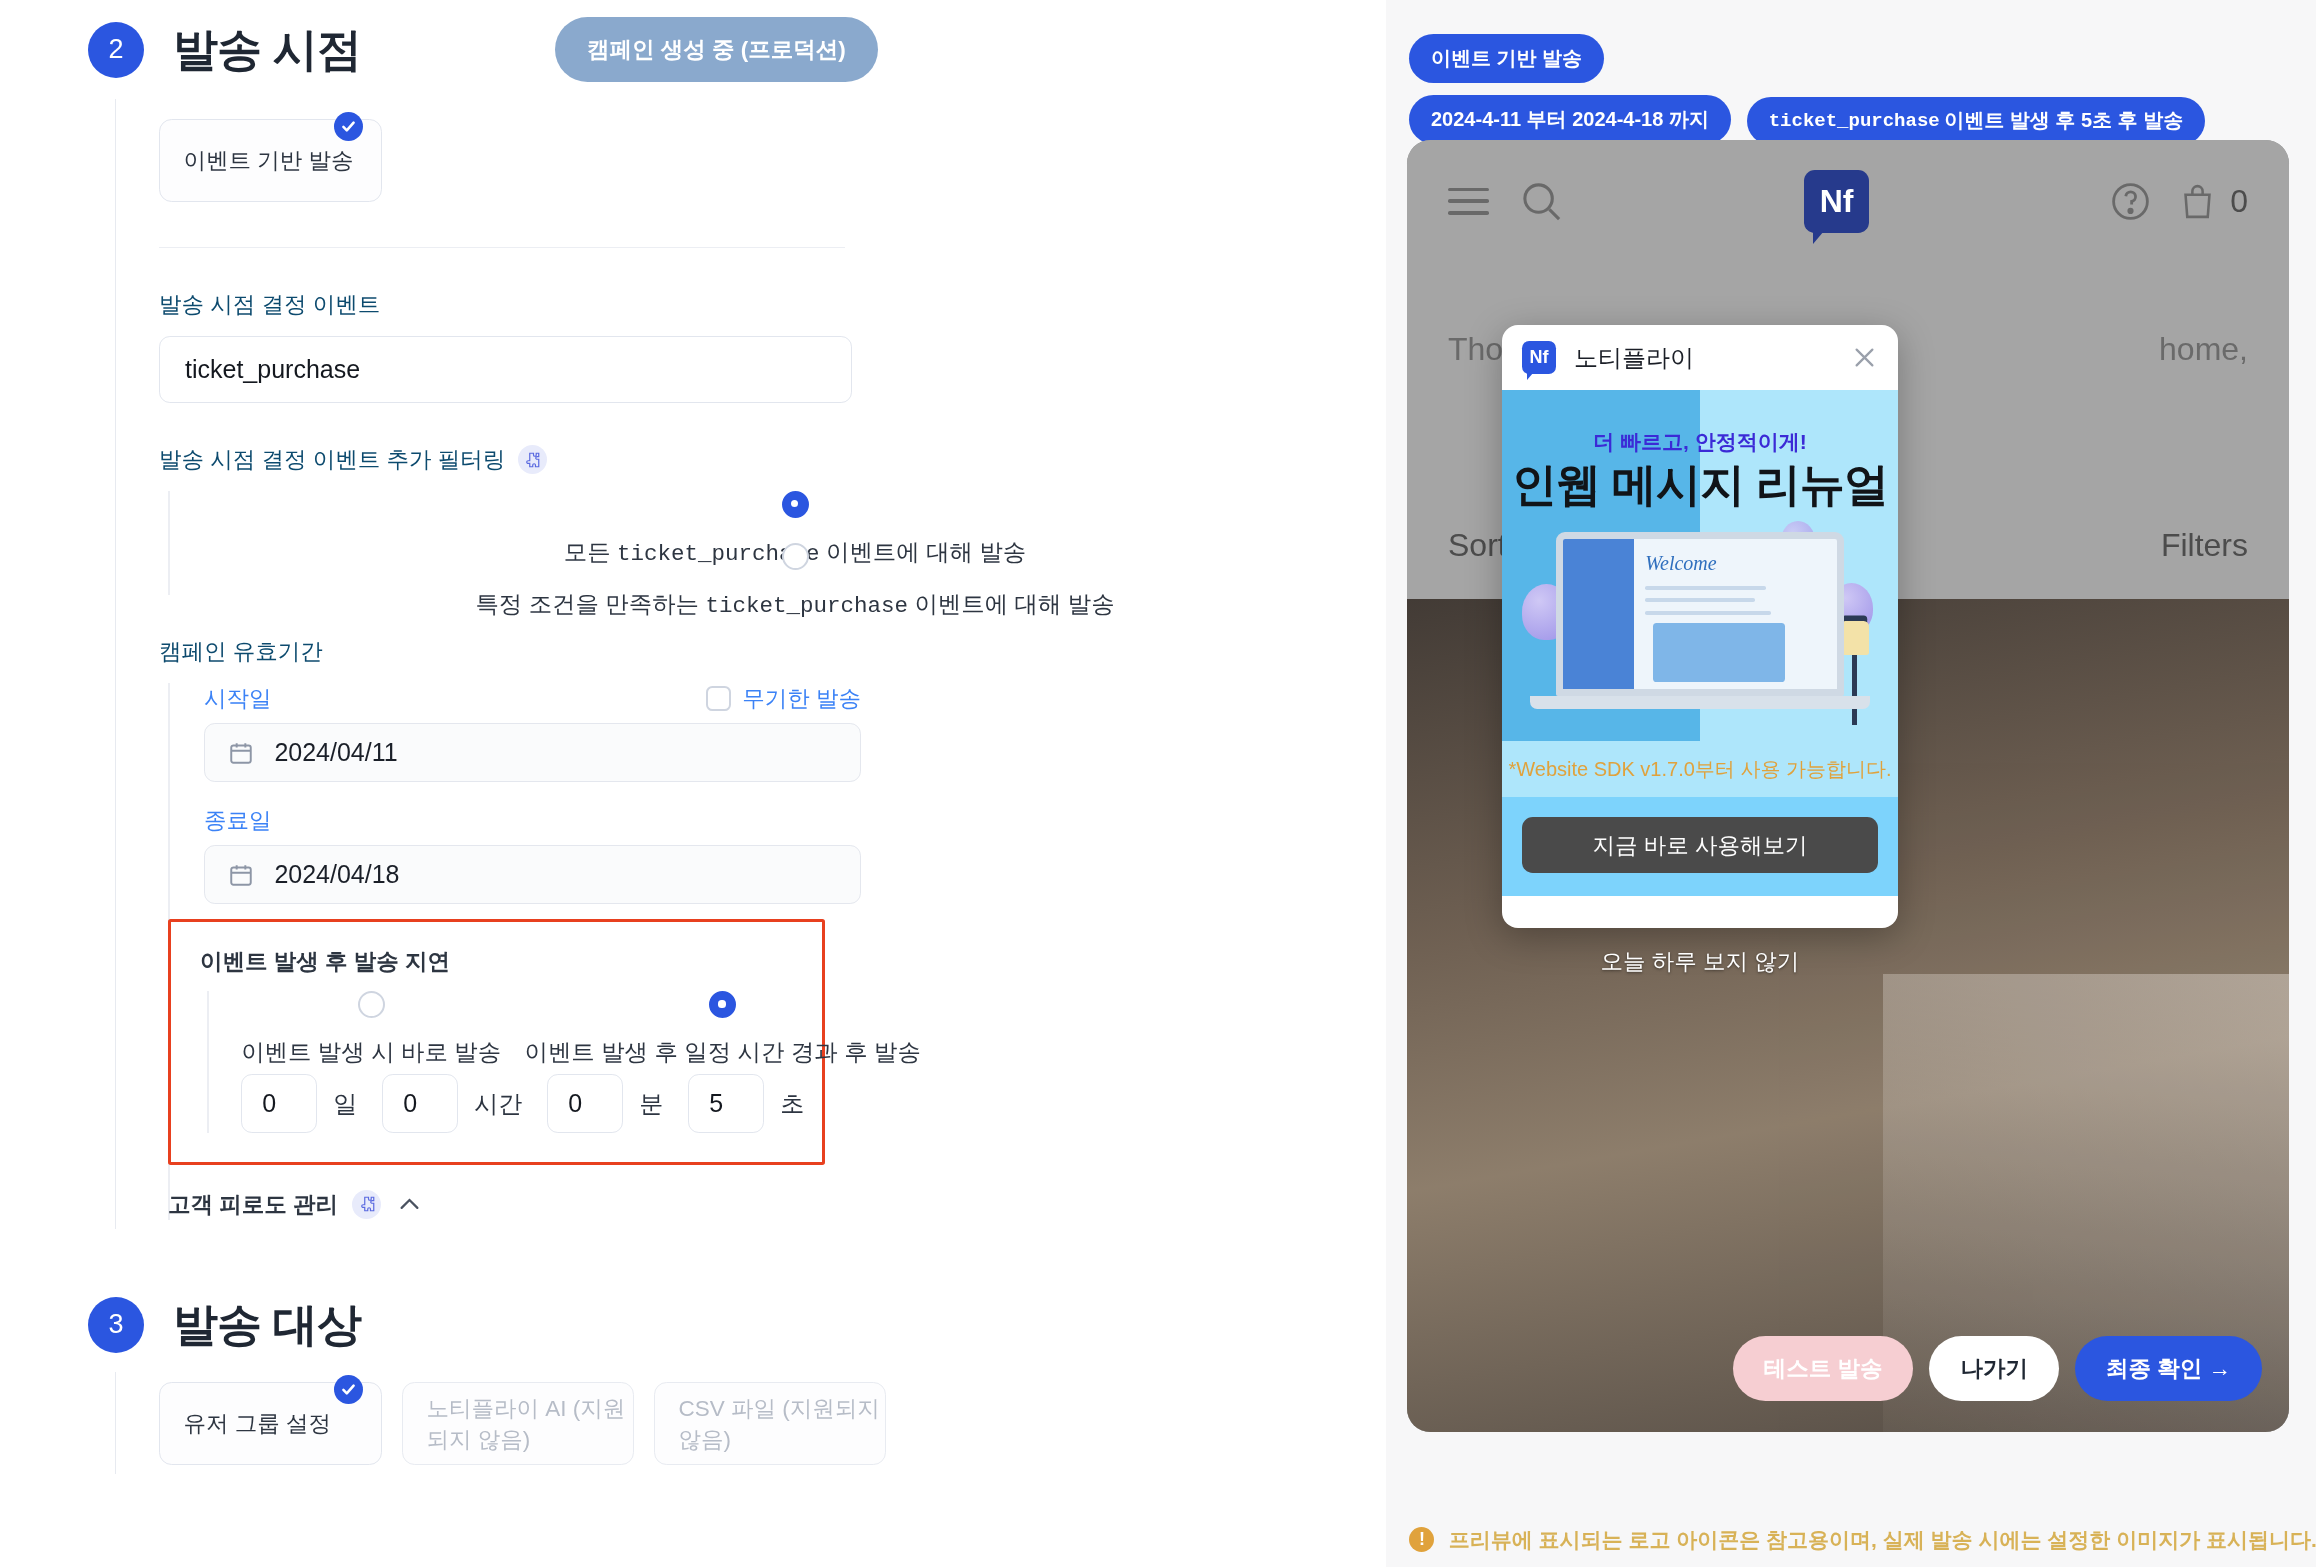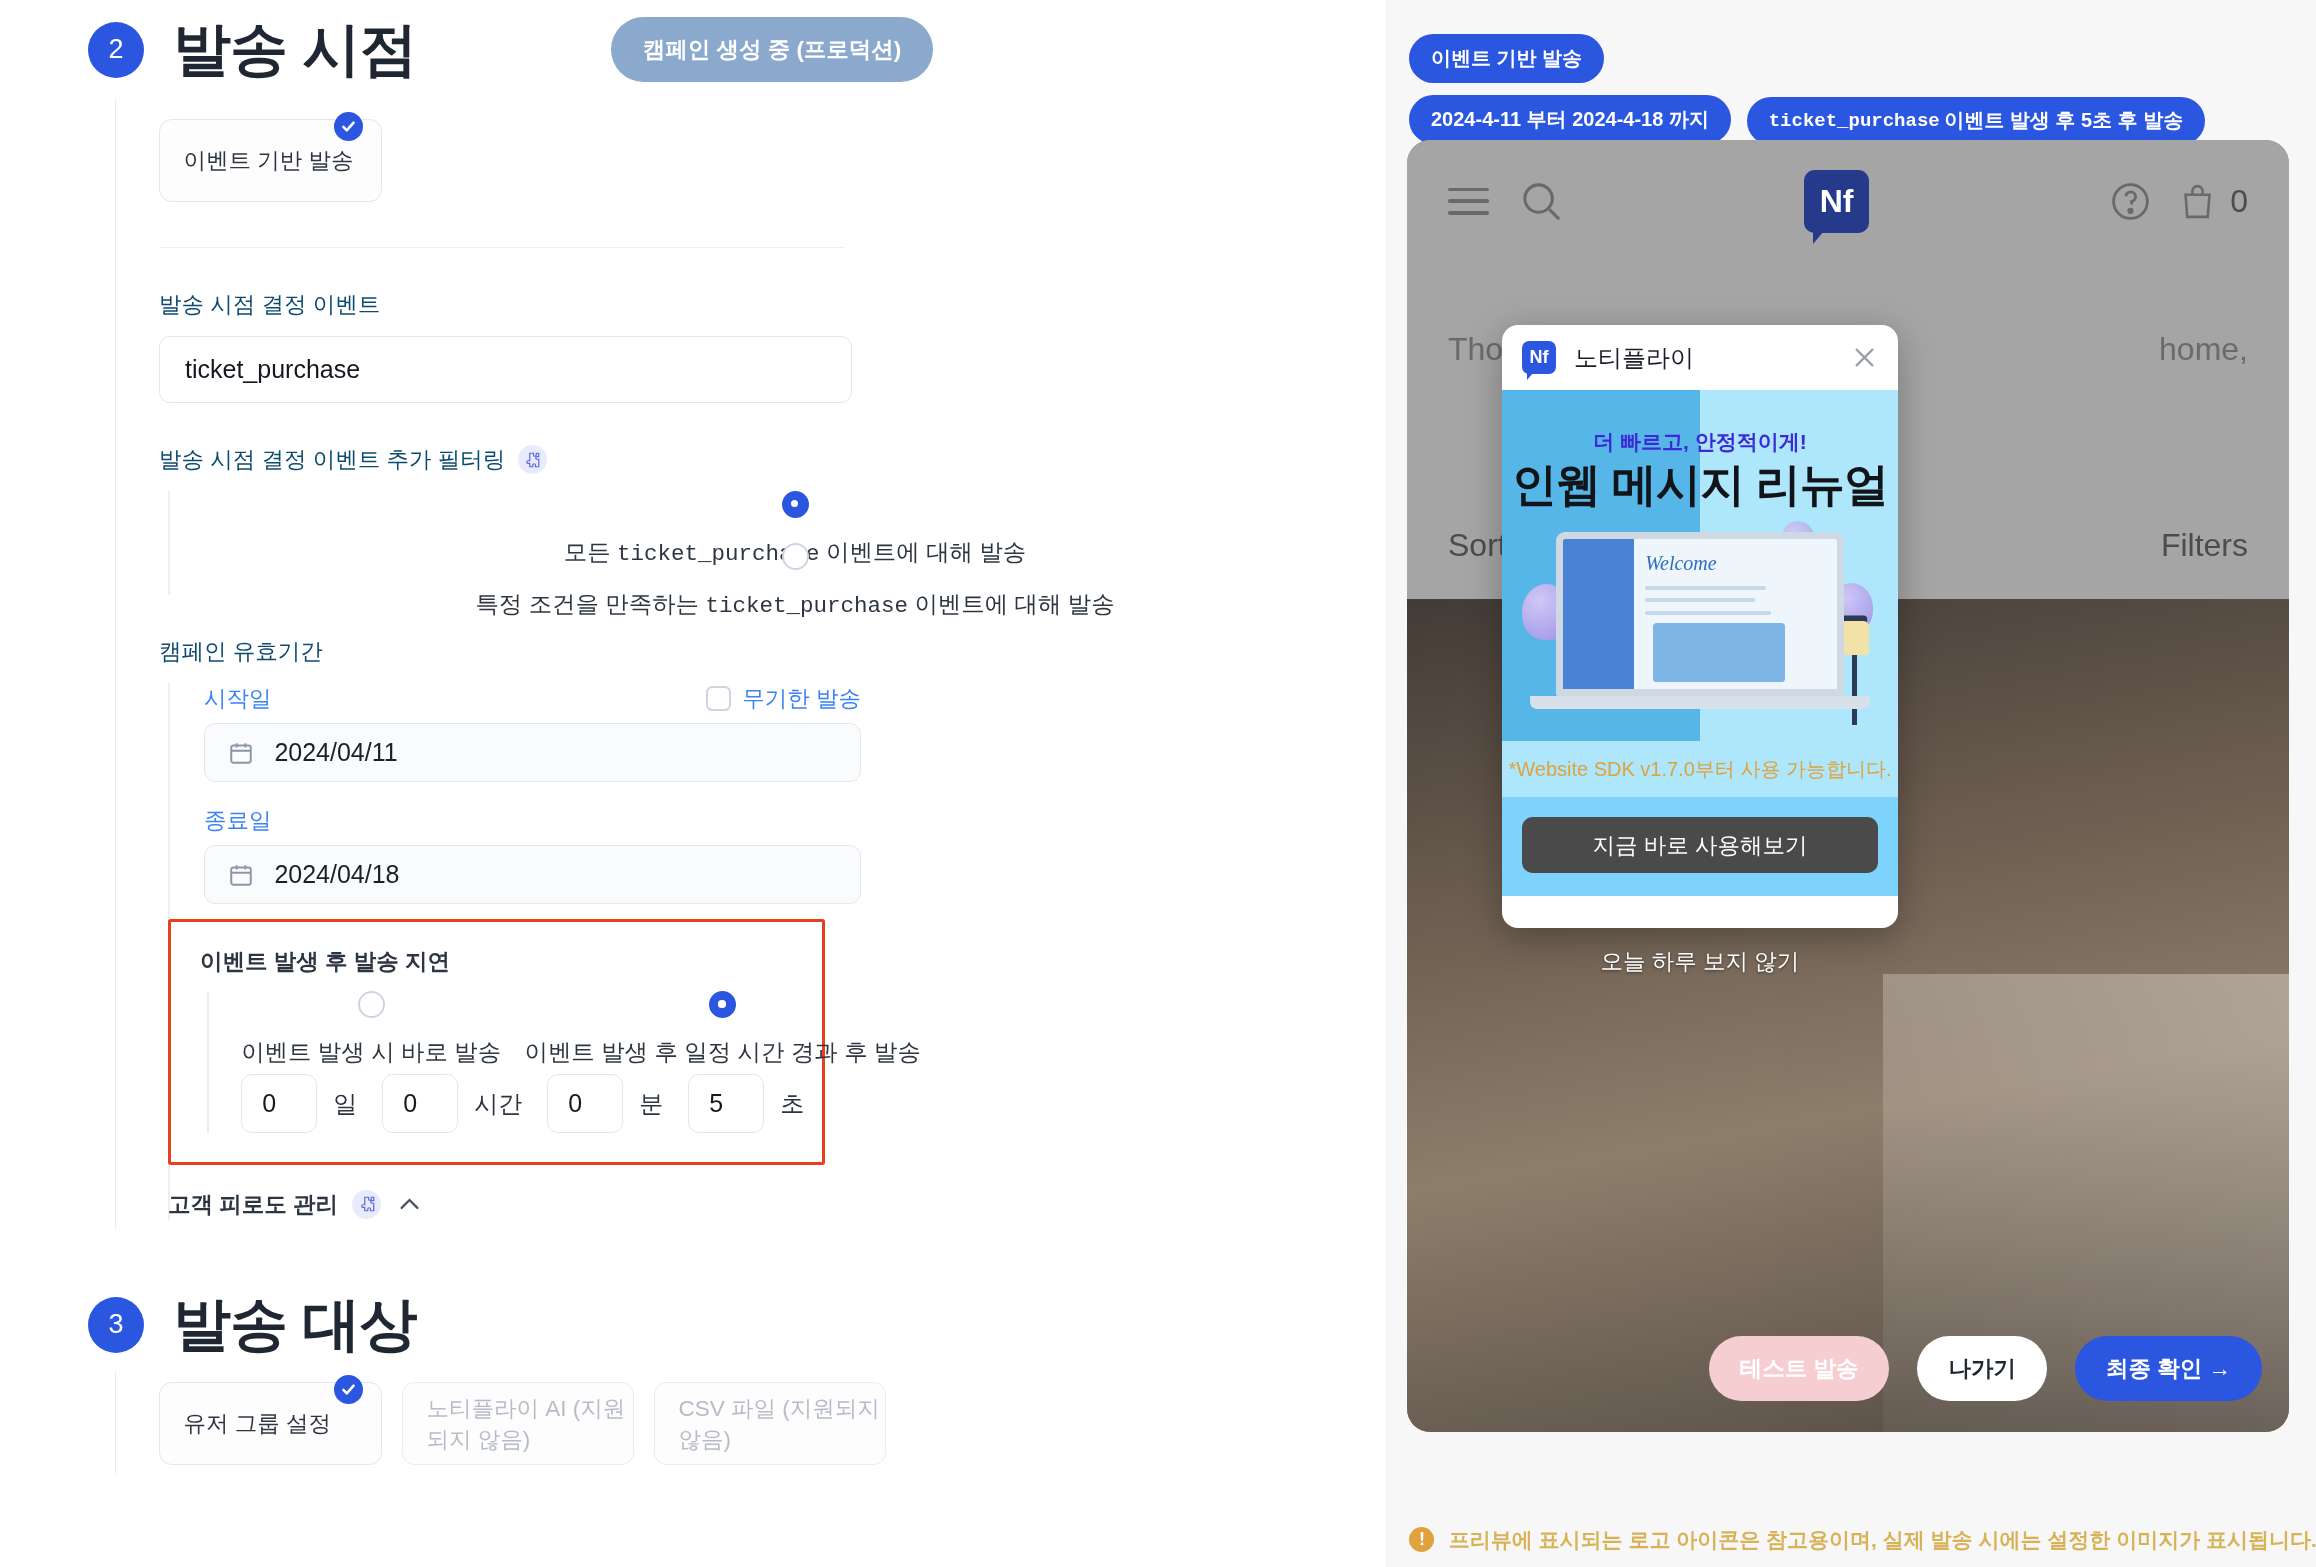--- a/index.html
+++ b/index.html
@@ -28,21 +28,21 @@
   }
   .step-badge {
     width: 56px; height: 56px; border-radius: 50%;
     background: #2b56e0; color: #fff;
     display: flex; align-items: center; justify-content: center;
     font-size: 27px; font-weight: 400;
     flex: none;
   }
   .section-title {
     margin-left: 29px;
-    font-size: 58px; font-weight: 700; color: #1f2733;
+    font-size: 45px; font-weight: 700; color: #1f2733;
     letter-spacing: -0.9px;
   }
   .status-pill {
     margin-left: 194px;
     background: #8aa9cd; color: #ffffff;
     font-size: 22.5px; font-weight: 700;
     padding: 17px 32px; border-radius: 36px;
     white-space: nowrap;
   }
 
@@ -360,21 +360,21 @@
   }
   .iam-dismiss {
     position: absolute; left: 95px; top: 806px; width: 396px;
     text-align: center; font-size: 22.5px; color: #ffffff;
     text-shadow: 0 0.9px 2.7px rgba(0,0,0,.5);
     z-index: 5;
   }
 
   .phone-actions {
     position: absolute; right: 27px; bottom: 31px;
-    display: flex; align-items: flex-end; gap: 28px;
+    display: flex; align-items: flex-end; gap: 16px;
     z-index: 6;
   }
   .btn {
     border-radius: 36px; font-size: 22.5px; font-weight: 700;
     padding: 17px 31px; white-space: nowrap;
   }
   .btn-test { background: #f6ced2; color: #ffffff; }
   .btn-exit { background: #ffffff; color: #1f2733; }
   .btn-confirm { background: #2b56e0; color: #ffffff; }
 

